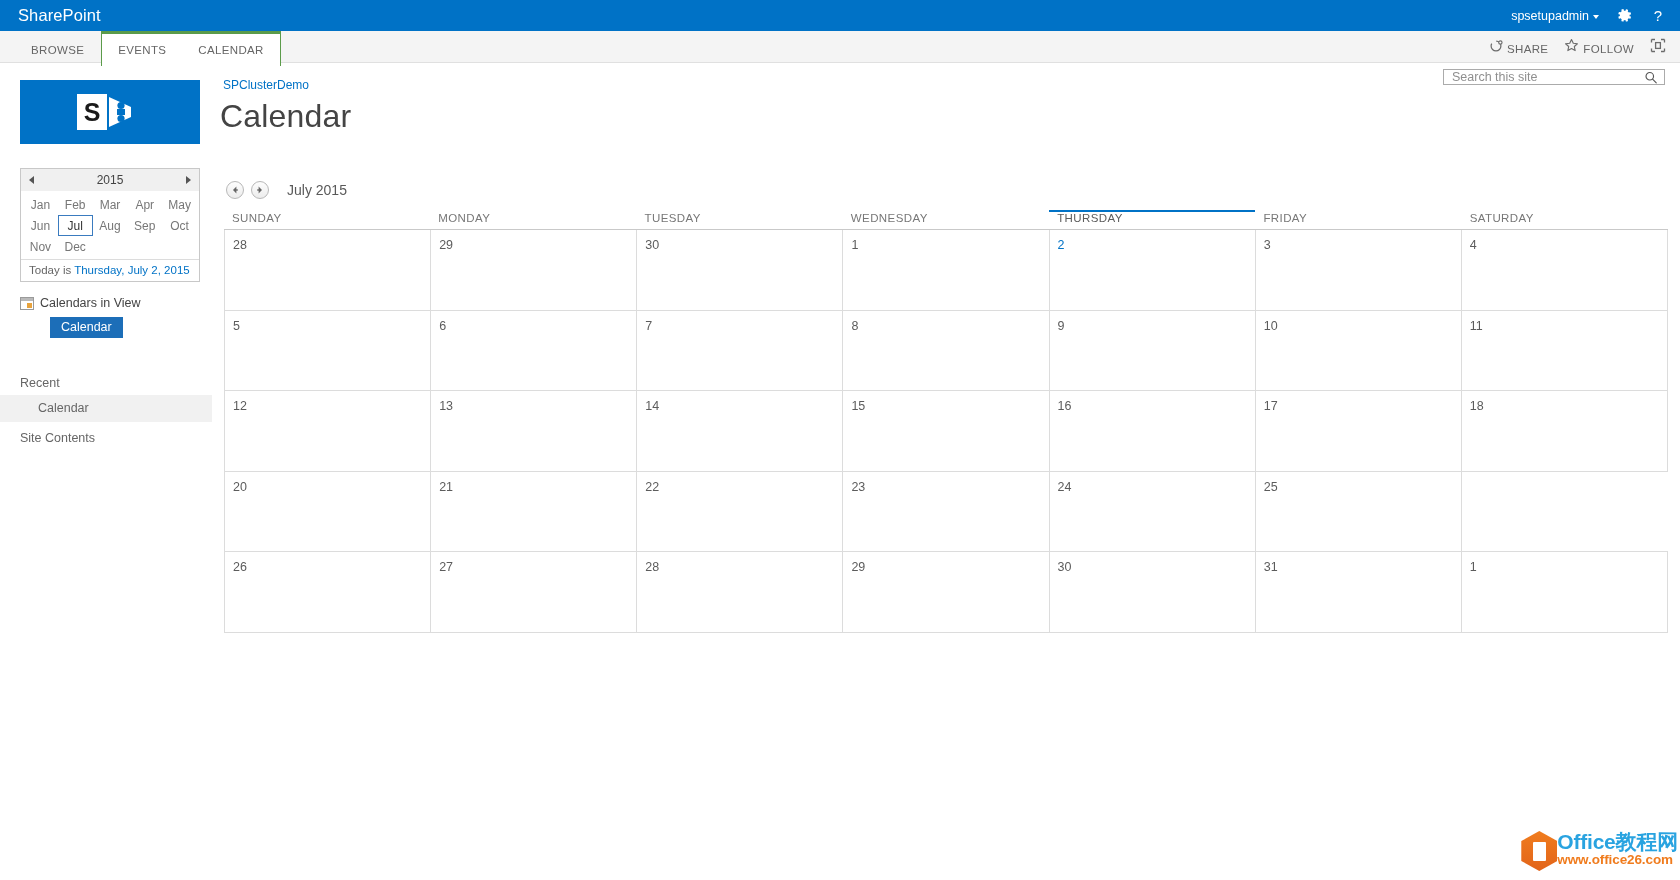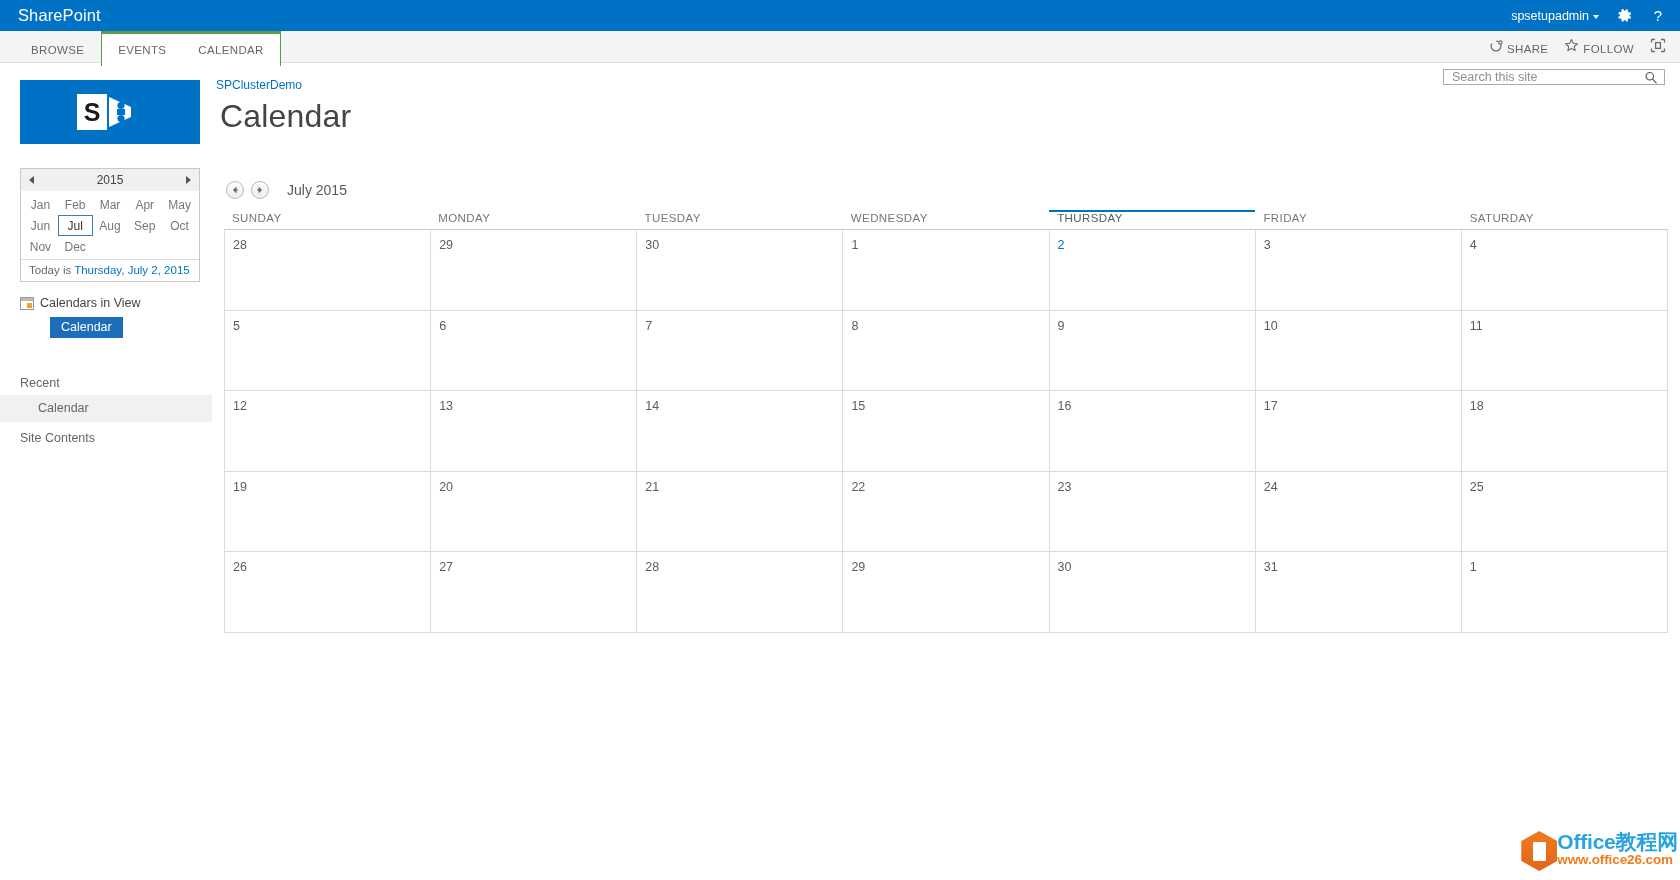--- a/index.html
+++ b/index.html
@@ -188,21 +188,21 @@
     padding: 6px 0 7px 38px;
   }
   .ql-item.active { background: #F1F1F1; }
   #ql-sitecontents {
     font-size: 12.5px; color: #666;
     padding: 9px 0 7px 20px;
   }
 
   
   #breadcrumb {
-    margin-left: 4px;
+    margin-left: 11px;
     font-size: 12px; color: #0072C6; text-decoration: none;
   }
   #pagetitle {
     margin: 5px 0 0 8px;
     font-size: 32px; font-weight: 300; color: #444444;
     letter-spacing: .2px;
   }
 
   
   #searchbox {
@@ -478,21 +478,20 @@
           <div class="daycell"><span class="daynum">12</span></div>
           <div class="daycell"><span class="daynum">13</span></div>
           <div class="daycell"><span class="daynum">14</span></div>
           <div class="daycell"><span class="daynum">15</span></div>
           <div class="daycell"><span class="daynum">16</span></div>
           <div class="daycell"><span class="daynum">17</span></div>
           <div class="daycell"><span class="daynum">18</span></div>
         </div>
 
         <div class="week">
-          <div class="daycell"><span class="daynum">19</span></div>
           <div class="daycell"><span class="daynum">20</span></div>
           <div class="daycell"><span class="daynum">21</span></div>
           <div class="daycell"><span class="daynum">22</span></div>
           <div class="daycell"><span class="daynum">23</span></div>
           <div class="daycell"><span class="daynum">24</span></div>
           <div class="daycell"><span class="daynum">25</span></div>
         </div>
 
         <div class="week">
           <div class="daycell"><span class="daynum">26</span></div>

